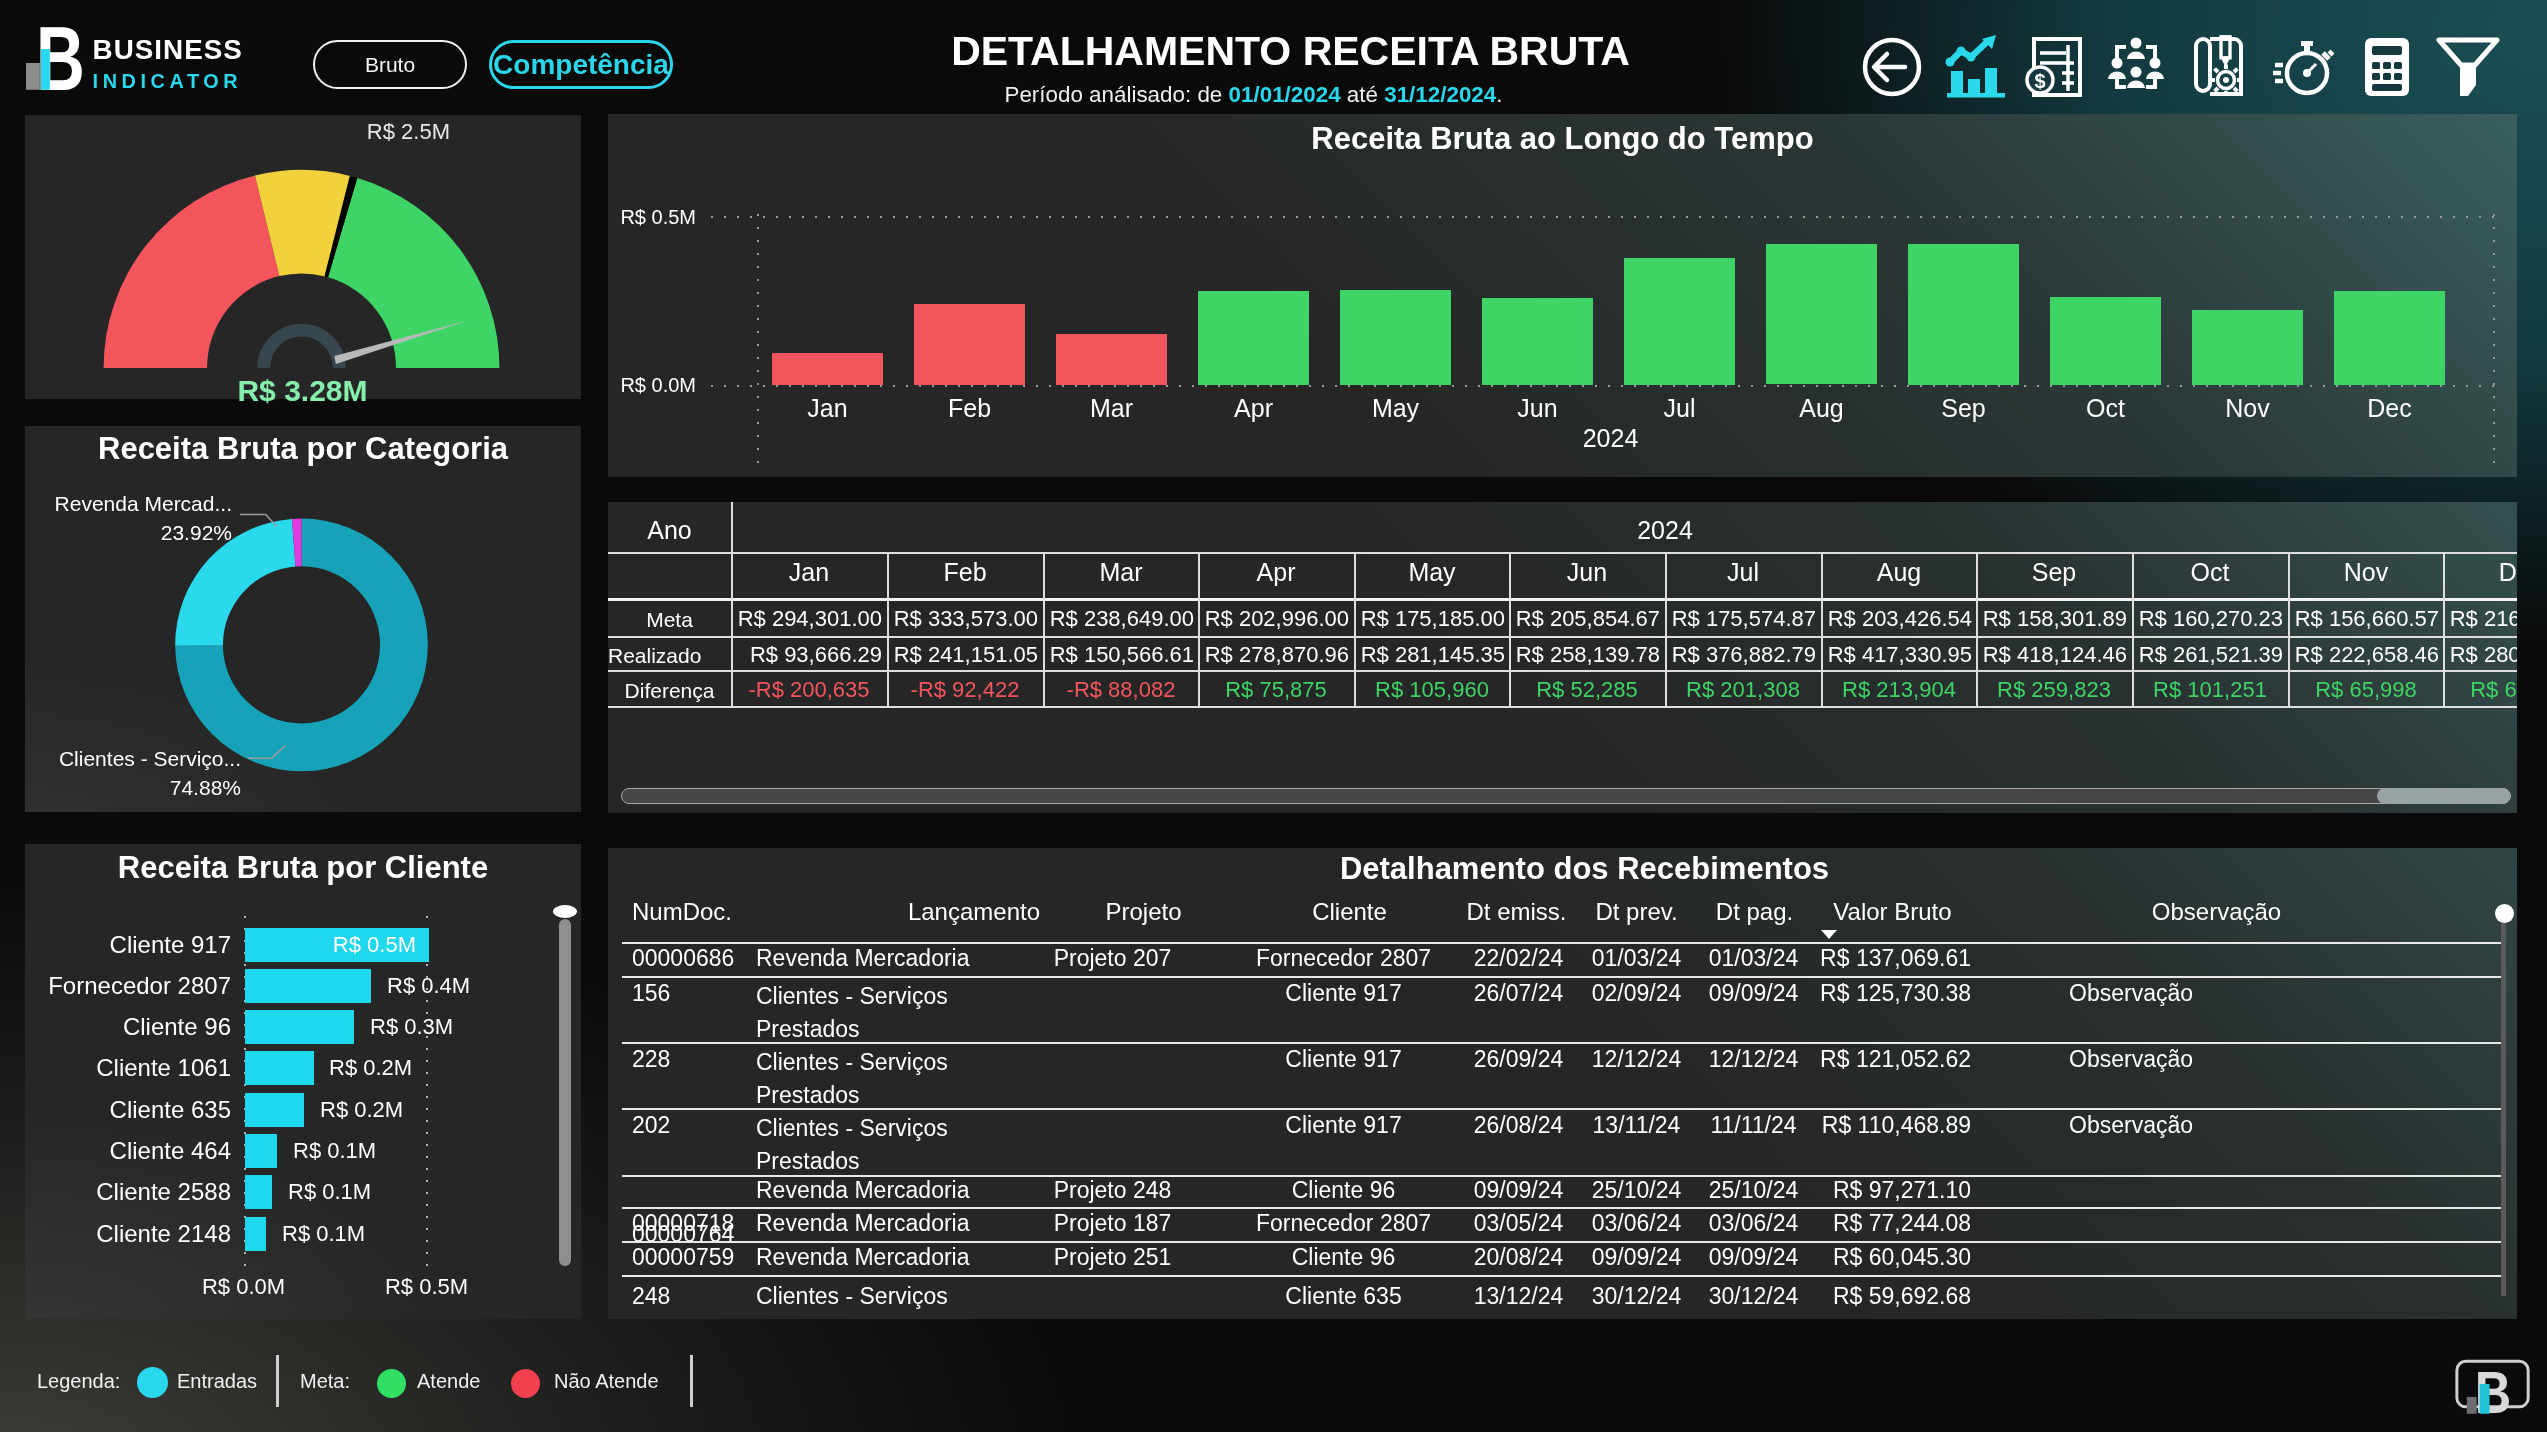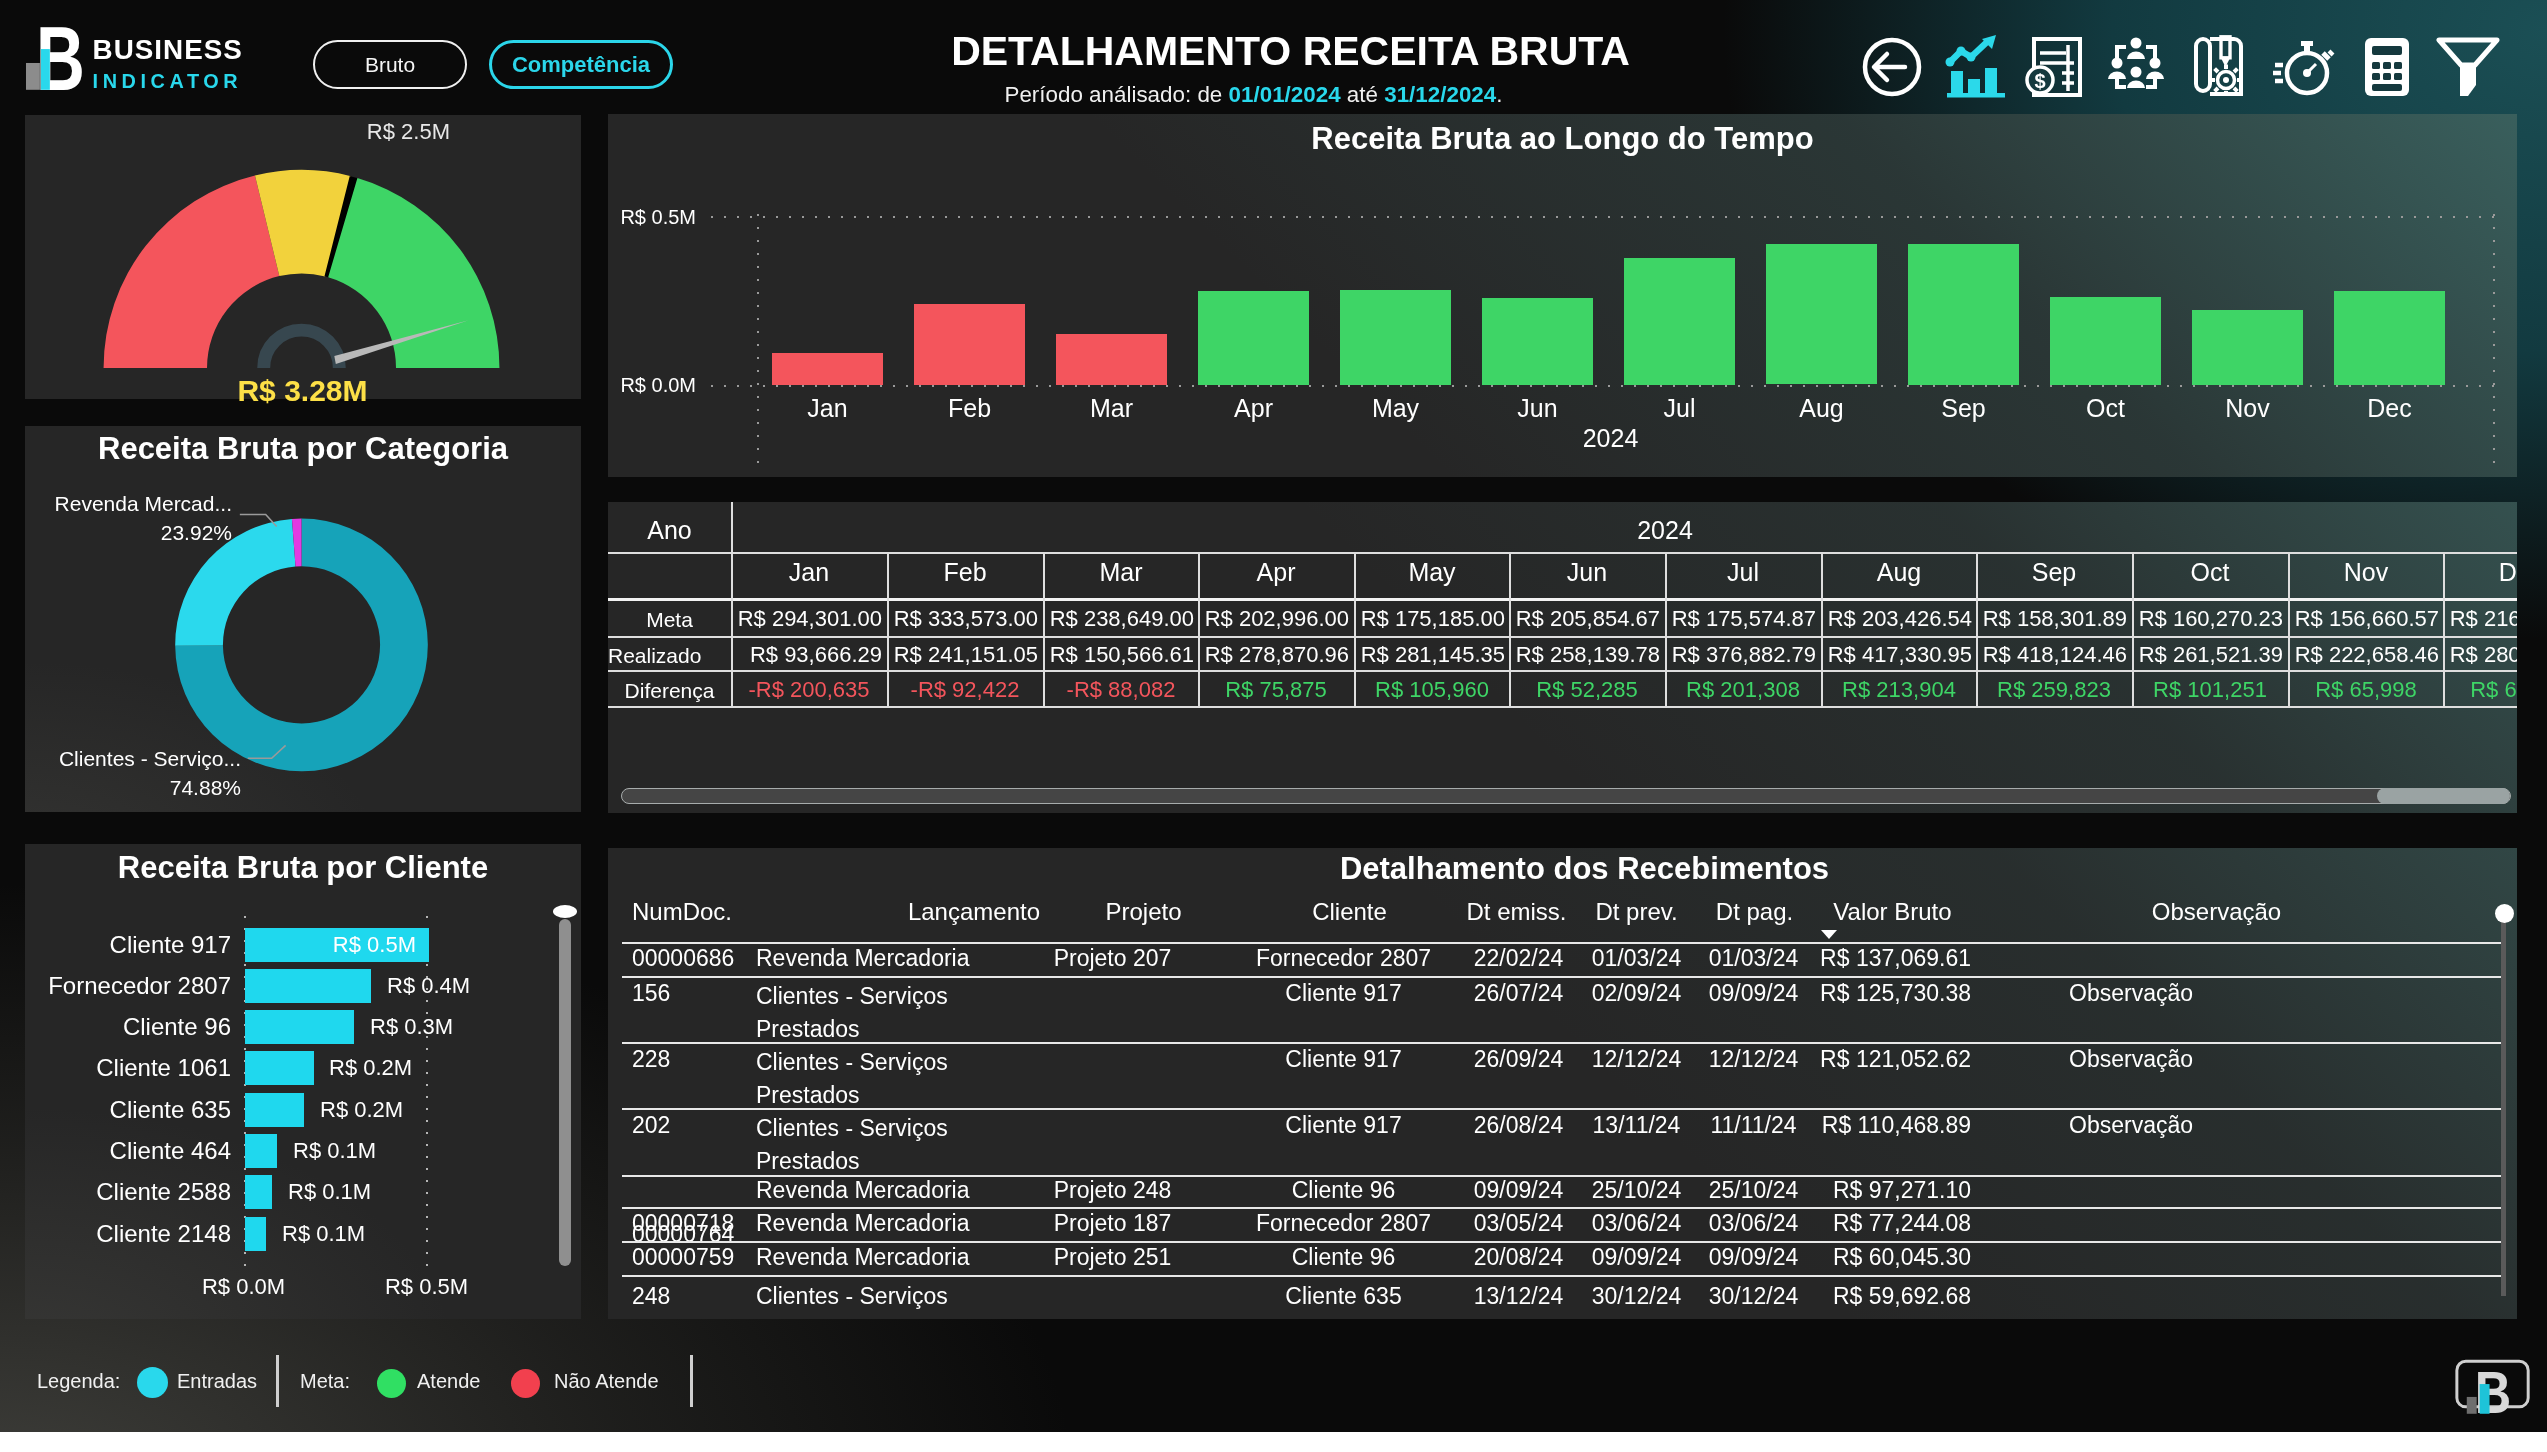--- a/index.html
+++ b/index.html
@@ -32,21 +32,21 @@
           <text x="0" y="66" font-family="Liberation Sans" font-weight="bold" font-size="92" fill="#ffffff">B</text>
         </g>
       <rect x="2" y="39" width="14" height="27" fill="#8c8c8c"></rect>
       <rect x="17" y="25" width="9" height="41" fill="#29d8ec"></rect>
       <text x="69" y="35" font-family="Liberation Sans" font-weight="bold" font-size="28" letter-spacing="1" fill="#ffffff">BUSINESS</text>
       <text x="69" y="64" font-family="Liberation Sans" font-weight="bold" font-size="20" letter-spacing="4.6" fill="#29d8ec">INDICATOR</text>
     </svg>
   </div>
 
   <div class="abs" style="left:313px; top:40px; width:154px; height:49px; border:2px solid #f0f0f0; border-radius:25px; color:#f5f5f5; font-size:21px; display:flex; align-items:center; justify-content:center;">Bruto</div>
-  <div class="abs" style="left:489px; top:40px; width:184px; height:49px; border:3px solid #2bd6ea; border-radius:25px; color:#2bd6ea; font-size:22px; font-weight:bold; display:flex; align-items:center; justify-content:center;">Competência</div>
+  <div class="abs" style="left:489px; top:40px; width:184px; height:49px; border:3px solid #2bd6ea; border-radius:25px; color:#2bd6ea; font-size:28px; font-weight:bold; display:flex; align-items:center; justify-content:center;">Competência</div>
 
   <div class="abs" style="left:793px; top:28px; width:995px; text-align:center; color:#fff; font-weight:bold; font-size:41px;">DETALHAMENTO RECEITA BRUTA</div>
   <div class="abs" style="left:756px; top:82px; width:995px; text-align:center; color:#f0f0f0; font-size:22.4px;">Período análisado: de <span style="color:#29d8ec; font-weight:bold;">01/01/2024</span> até <span style="color:#29d8ec; font-weight:bold;">31/12/2024</span>.</div>
 
   <div class="abs" style="left:1860px; top:35px; width:64px; height:64px;"><svg viewBox="0 0 64 64">
         <circle cx="32" cy="32" r="27" fill="none" stroke="#fff" stroke-width="4.5"></circle>
         <path d="M 45 32 H 16 M 27 19 L 14 32 L 27 45" fill="none" stroke="#fff" stroke-width="4.5" stroke-linecap="round" stroke-linejoin="round"></path>
       </svg></div>
   <div class="abs" style="left:1944px; top:35px; width:64px; height:64px;"><svg viewBox="0 0 64 64">
         <g fill="#2bd9ea">
@@ -125,21 +125,21 @@
   <div class="panel" id="p-gauge" style="left:25px; top:115px; width:556px; height:284px;">
     <div class="abs" style="left:328px; top:4px; width:97px; text-align:right; color:#e8e8e8; font-size:22px; white-space:nowrap;">R$ 2.5M</div>
     <svg class="abs" style="left:0; top:0;" width="556" height="284" viewBox="0 0 559 285">
       <path d="M 79.0 254.0 A 199 199 0 0 1 231.2 60.6 L 255.7 161.7 A 95 95 0 0 0 183.0 254.0 Z" fill="#f4555c"></path>
       <path d="M 231.2 60.6 A 199 199 0 0 1 327.8 61.3 L 301.8 162.0 A 95 95 0 0 0 255.7 161.7 Z" fill="#f2d23c"></path>
       <path d="M 326.5 61.0 A 199 199 0 0 1 335.2 63.4 L 305.3 163.0 A 95 95 0 0 0 301.1 161.9 Z" fill="#000000"></path>
       <path d="M 334.2 63.1 A 199 199 0 0 1 477.0 254.0 L 373.0 254.0 A 95 95 0 0 0 304.8 162.9 Z" fill="#3ed566"></path>
       <path d="M 240 254 A 38 38 0 0 1 316 254" fill="none" stroke="#37474f" stroke-width="13"></path>
       <polygon points="311,242 312.5,250 446,206" fill="#b9b9b9"></polygon>
     </svg>
-    <div class="abs" style="left:128px; top:259px; width:299px; text-align:center; color:#fde047; font-size:30px; font-weight:bold;">R$ 3.28M</div>
+    <div class="abs" style="left:128px; top:259px; width:299px; text-align:center; color:#86efac; font-size:30px; font-weight:bold;">R$ 3.28M</div>
   </div>
 
   <div class="panel" id="p-cat" style="left:25px; top:426px; width:556px; height:386px; background: radial-gradient(597px 348px at 0% 115%, rgba(86,86,80,0.28), rgba(0,0,0,0) 60%), #262626;">
     <div class="ptitle" style="top:5px; font-size:31px;">Receita Bruta por Categoria</div>
     <svg class="abs" style="left:0; top:0;" width="556" height="386" viewBox="0 0 559 388">
       <path d="M 278.0 93.0 A 127 127 0 1 1 151.0 221.0 L 199.0 220.6 A 79 79 0 1 0 278.0 141.0 Z" fill="#16a3b9"></path>
       <path d="M 151.0 221.0 A 127 127 0 0 1 268.4 93.4 L 272.0 141.2 A 79 79 0 0 0 199.0 220.6 Z" fill="#2bd9ed"></path>
       <path d="M 268.4 93.4 A 127 127 0 0 1 278.0 93.0 L 278.0 141.0 A 79 79 0 0 0 272.0 141.2 Z" fill="#e23ae2"></path>
       <polyline points="216,89 242,89 253,101" fill="none" stroke="#9a9a9a" stroke-width="1.6"></polyline>
       <polyline points="224,334 248,334 262,321" fill="none" stroke="#9a9a9a" stroke-width="1.6"></polyline>

